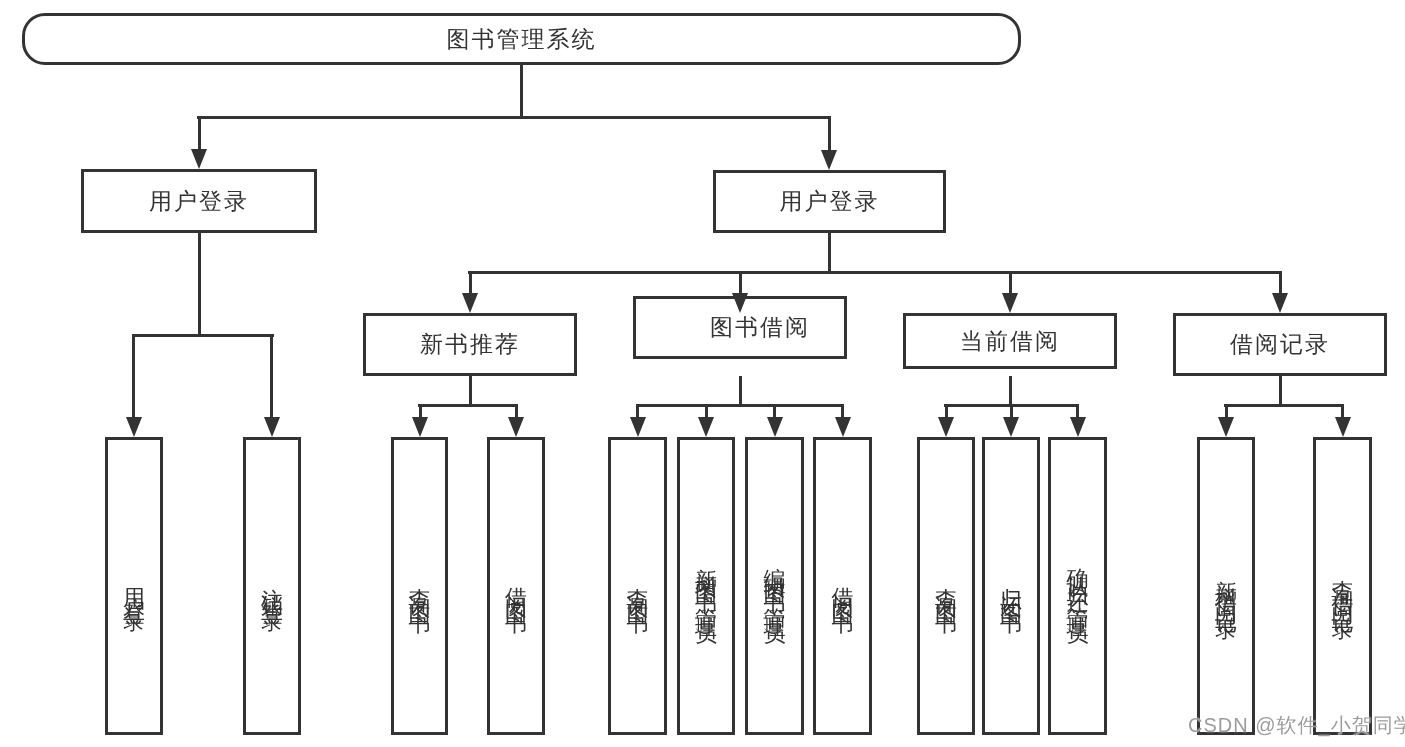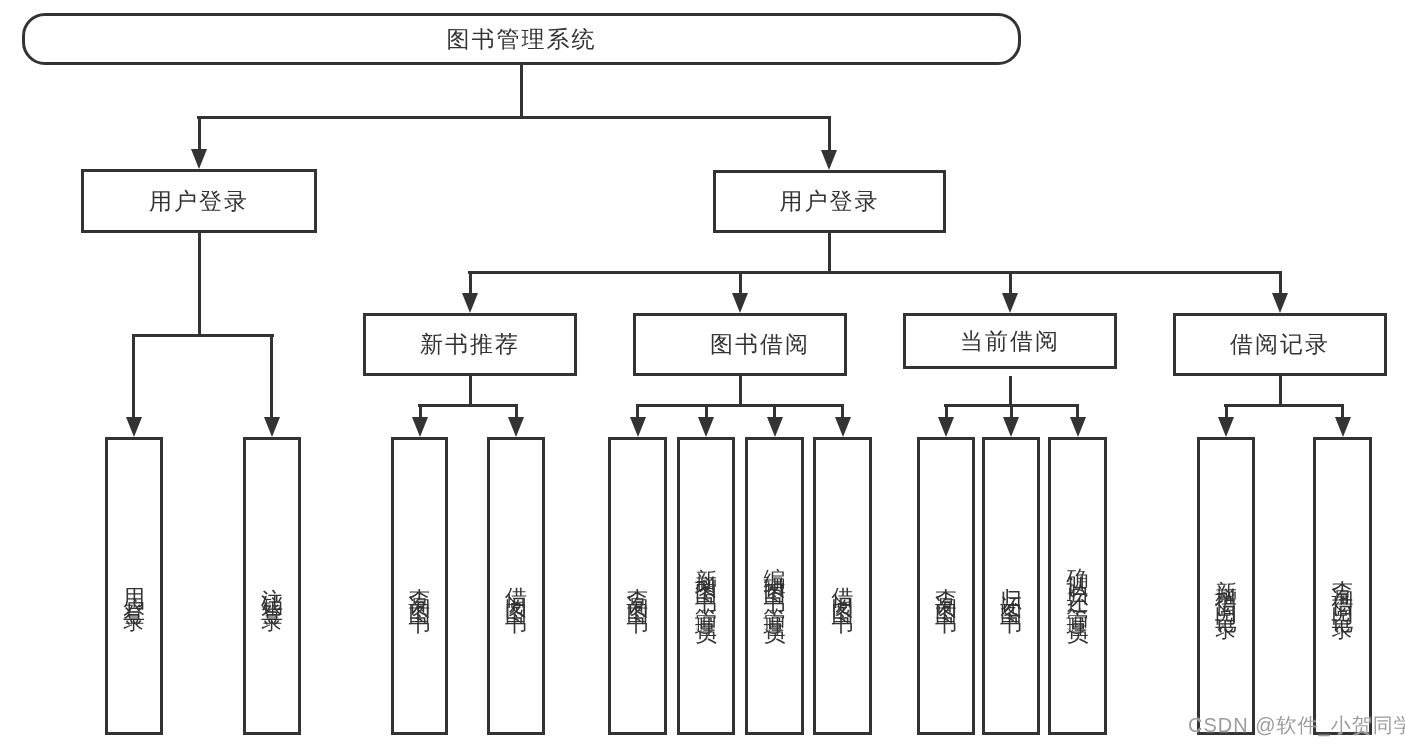--- a/index.html
+++ b/index.html
@@ -47,21 +47,21 @@
   <div class="box box-h" style="left:81px;top:169px;width:236px;height:64px;">
     <span>用户登录</span>
   </div>
   <div class="box box-h" style="left:713px;top:170px;width:233px;height:63px;">
     <span>用户登录</span>
   </div>
 
   <div class="box box-h" style="left:363px;top:313px;width:214px;height:63px;">
     <span>新书推荐</span>
   </div>
-  <div class="box box-h" style="left:633px;top:313px;width:214px;height:63px;padding-left:40px;">
+  <div class="box box-h" style="left:633px;top:296px;width:214px;height:63px;padding-left:40px;">
     <span>图书借阅</span>
   </div>
   <div class="box box-h" style="left:903px;top:313px;width:214px;height:56px;">
     <span>当前借阅</span>
   </div>
   <div class="box box-h" style="left:1173px;top:313px;width:214px;height:63px;">
     <span>借阅记录</span>
   </div>
 
   <div class="box leaf" style="left:105px;top:437px;width:58px;height:298px;">

